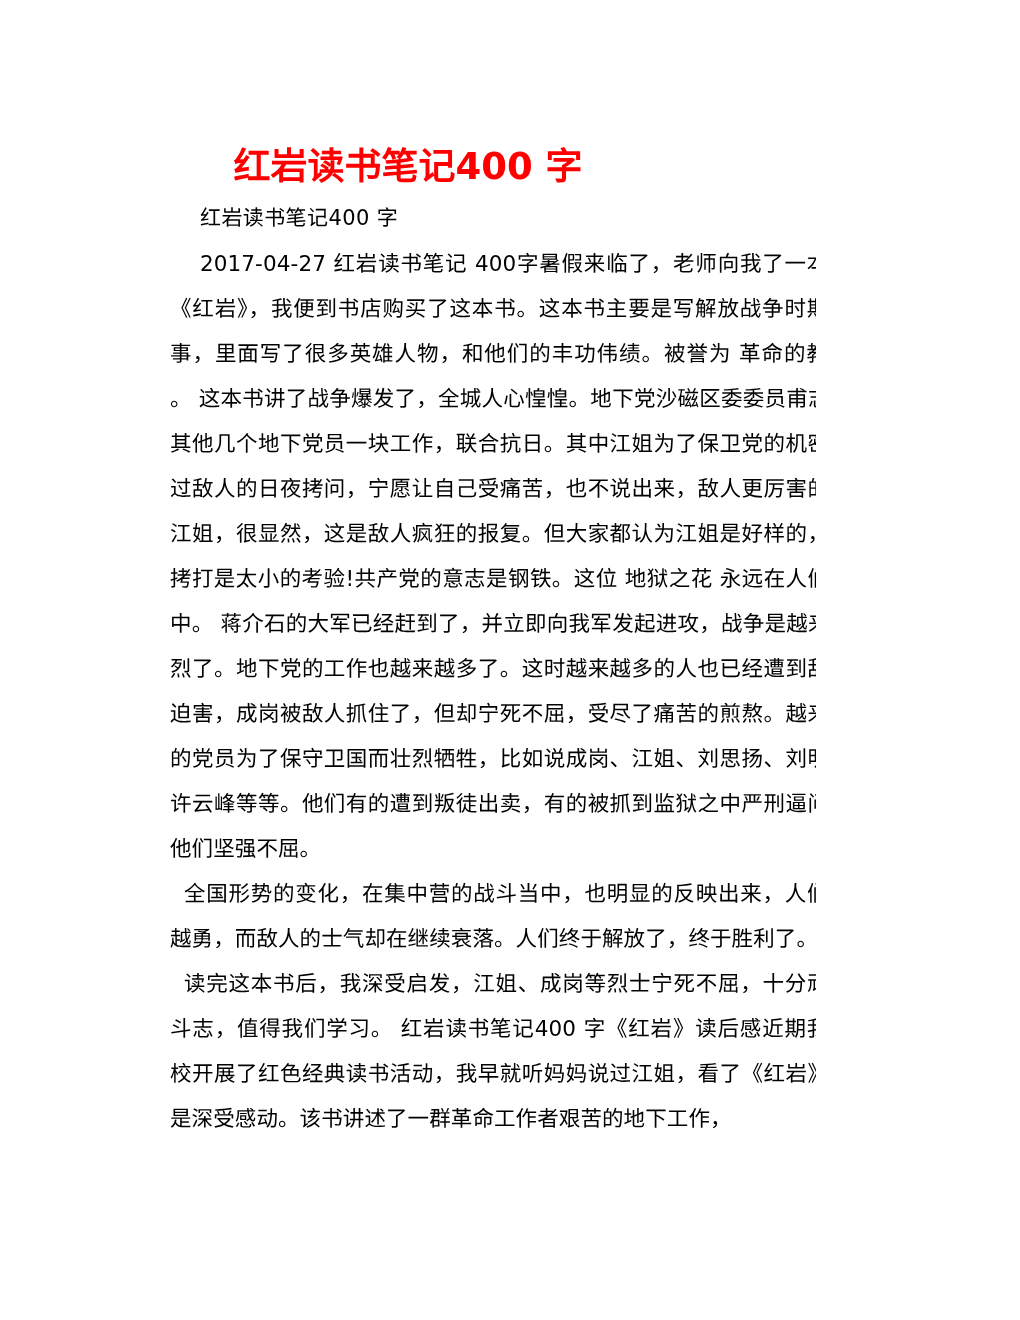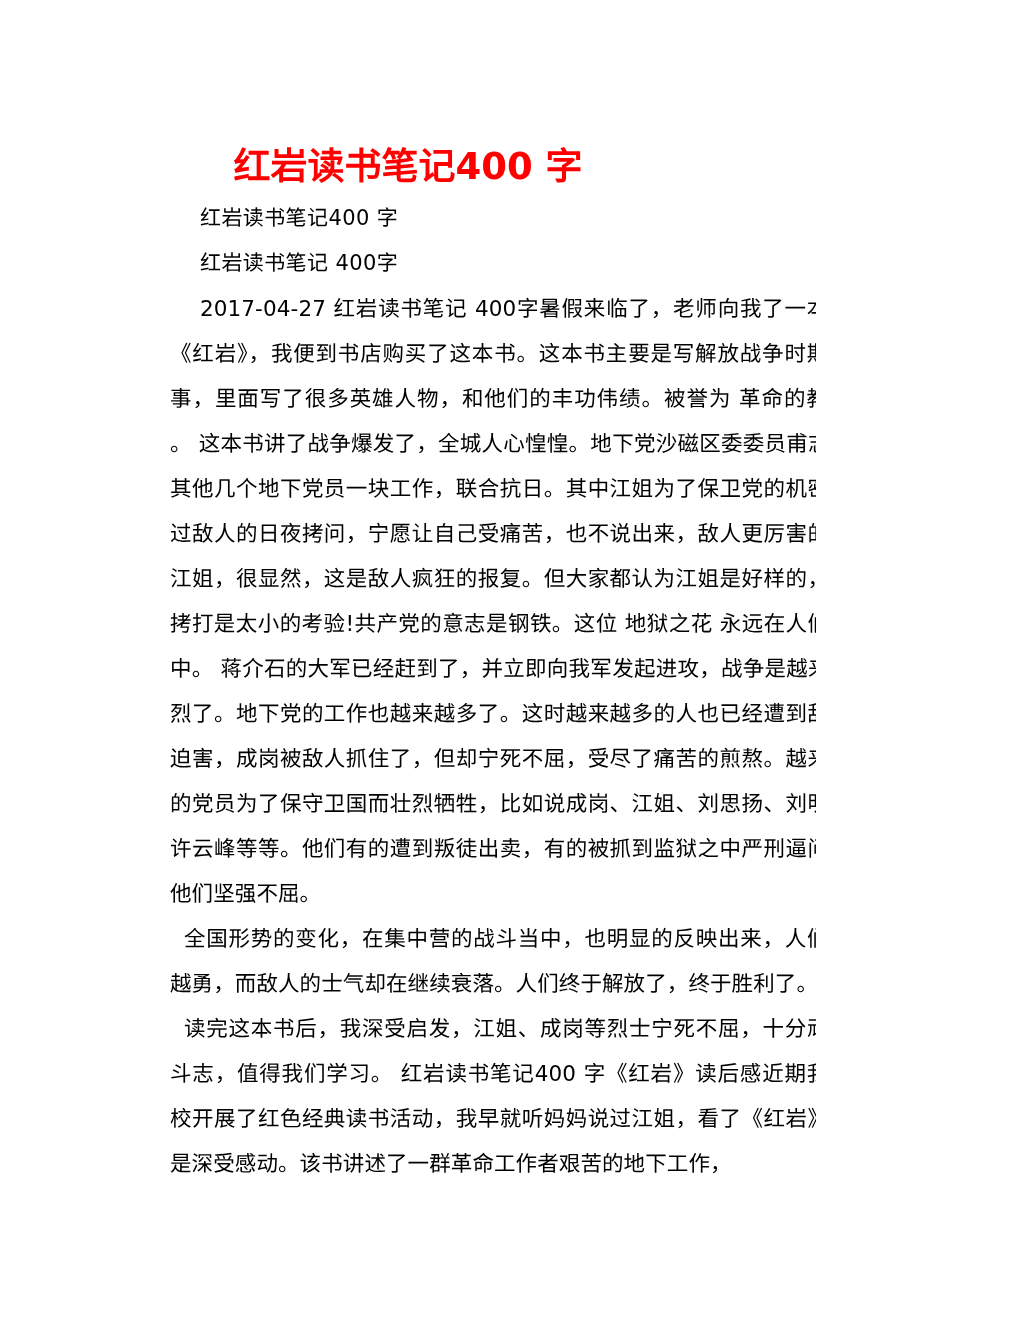--- a/index.html
+++ b/index.html
@@ -76,21 +76,20 @@
 <body>
 
 <div class="page">
 
   <h1 class="doc-title">红岩读书笔记400 字</h1>
 
   <div class="body-col">
 
     <div class="lead-line">红岩读书笔记400 字</div>
 
-    <div class="lead-line">红岩读书笔记 400字</div>
 
     <p class="para indent-first">2017-04-27 红岩读书笔记 400字暑假来临了，老师向我了一本好书 《红岩》，我便到书店购买了这本书。这本书主要是写解放战争时期的故事，里面写了很多英雄人物，和他们的丰功伟绩。被誉为 革命的教科书 。 这本书讲了战争爆发了，全城人心惶惶。地下党沙磁区委委员甫志高和其他几个地下党员一块工作，联合抗日。其中江姐为了保卫党的机密，经过敌人的日夜拷问，宁愿让自己受痛苦，也不说出来，敌人更厉害的拷打江姐，很显然，这是敌人疯狂的报复。但大家都认为江姐是好样的，毒刑拷打是太小的考验!共产党的意志是钢铁。这位 地狱之花 永远在人们的心中。 蒋介石的大军已经赶到了，并立即向我军发起进攻，战争是越来越激烈了。地下党的工作也越来越多了。这时越来越多的人也已经遭到敌人的迫害，成岗被敌人抓住了，但却宁死不屈，受尽了痛苦的煎熬。越来越多的党员为了保守卫国而壮烈牺牲，比如说成岗、江姐、刘思扬、刘明霞、许云峰等等。他们有的遭到叛徒出卖，有的被抓到监狱之中严刑逼问，可他们坚强不屈。</p>
 
     <p class="para indent-half">全国形势的变化，在集中营的战斗当中，也明显的反映出来，人们越斗越勇，而敌人的士气却在继续衰落。人们终于解放了，终于胜利了。</p>
 
     <p class="para indent-half">读完这本书后，我深受启发，江姐、成岗等烈士宁死不屈，十分顽强的斗志，值得我们学习。 红岩读书笔记400 字《红岩》读后感近期我们学校开展了红色经典读书活动，我早就听妈妈说过江姐，看了《红岩》后更是深受感动。该书讲述了一群革命工作者艰苦的地下工作，</p>
 
   </div>
 
 </div>

